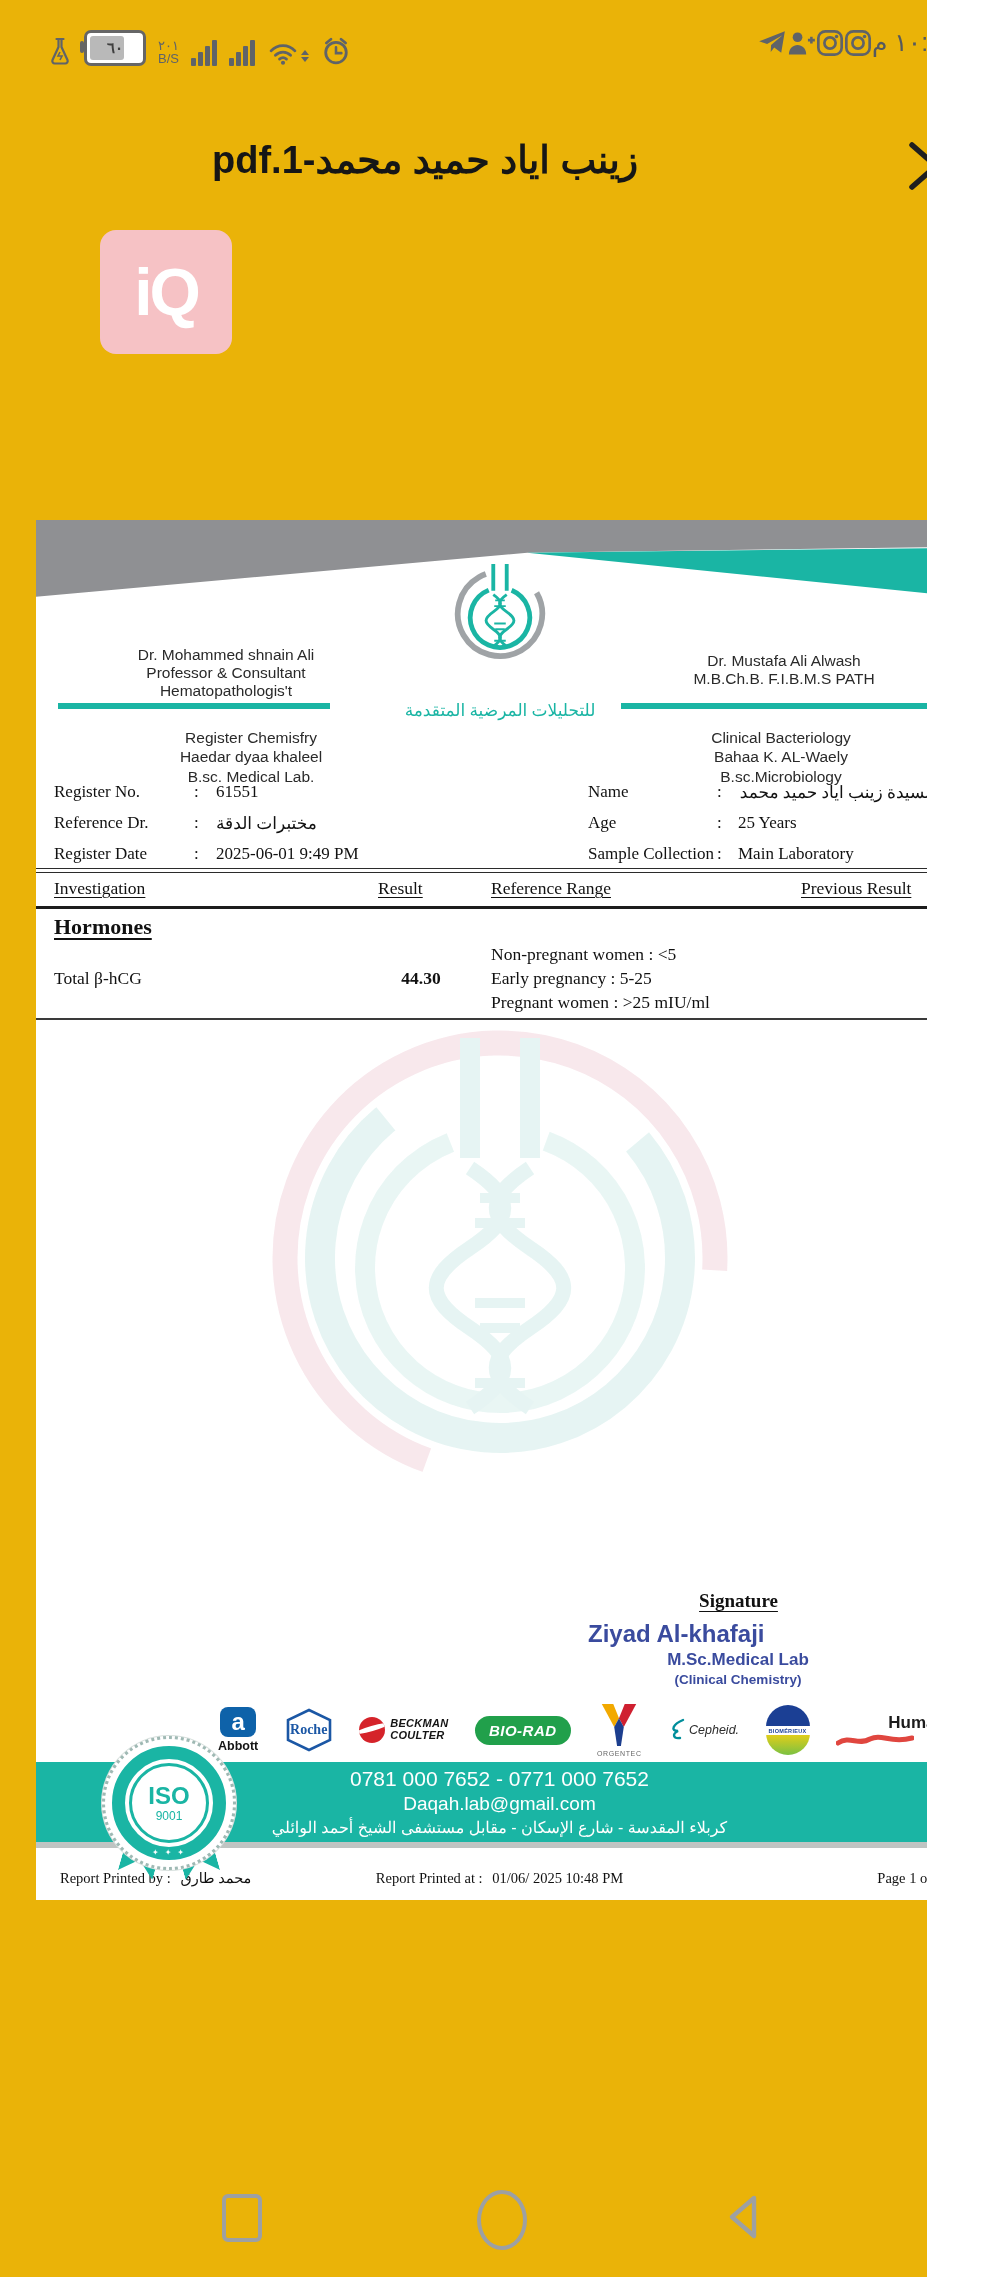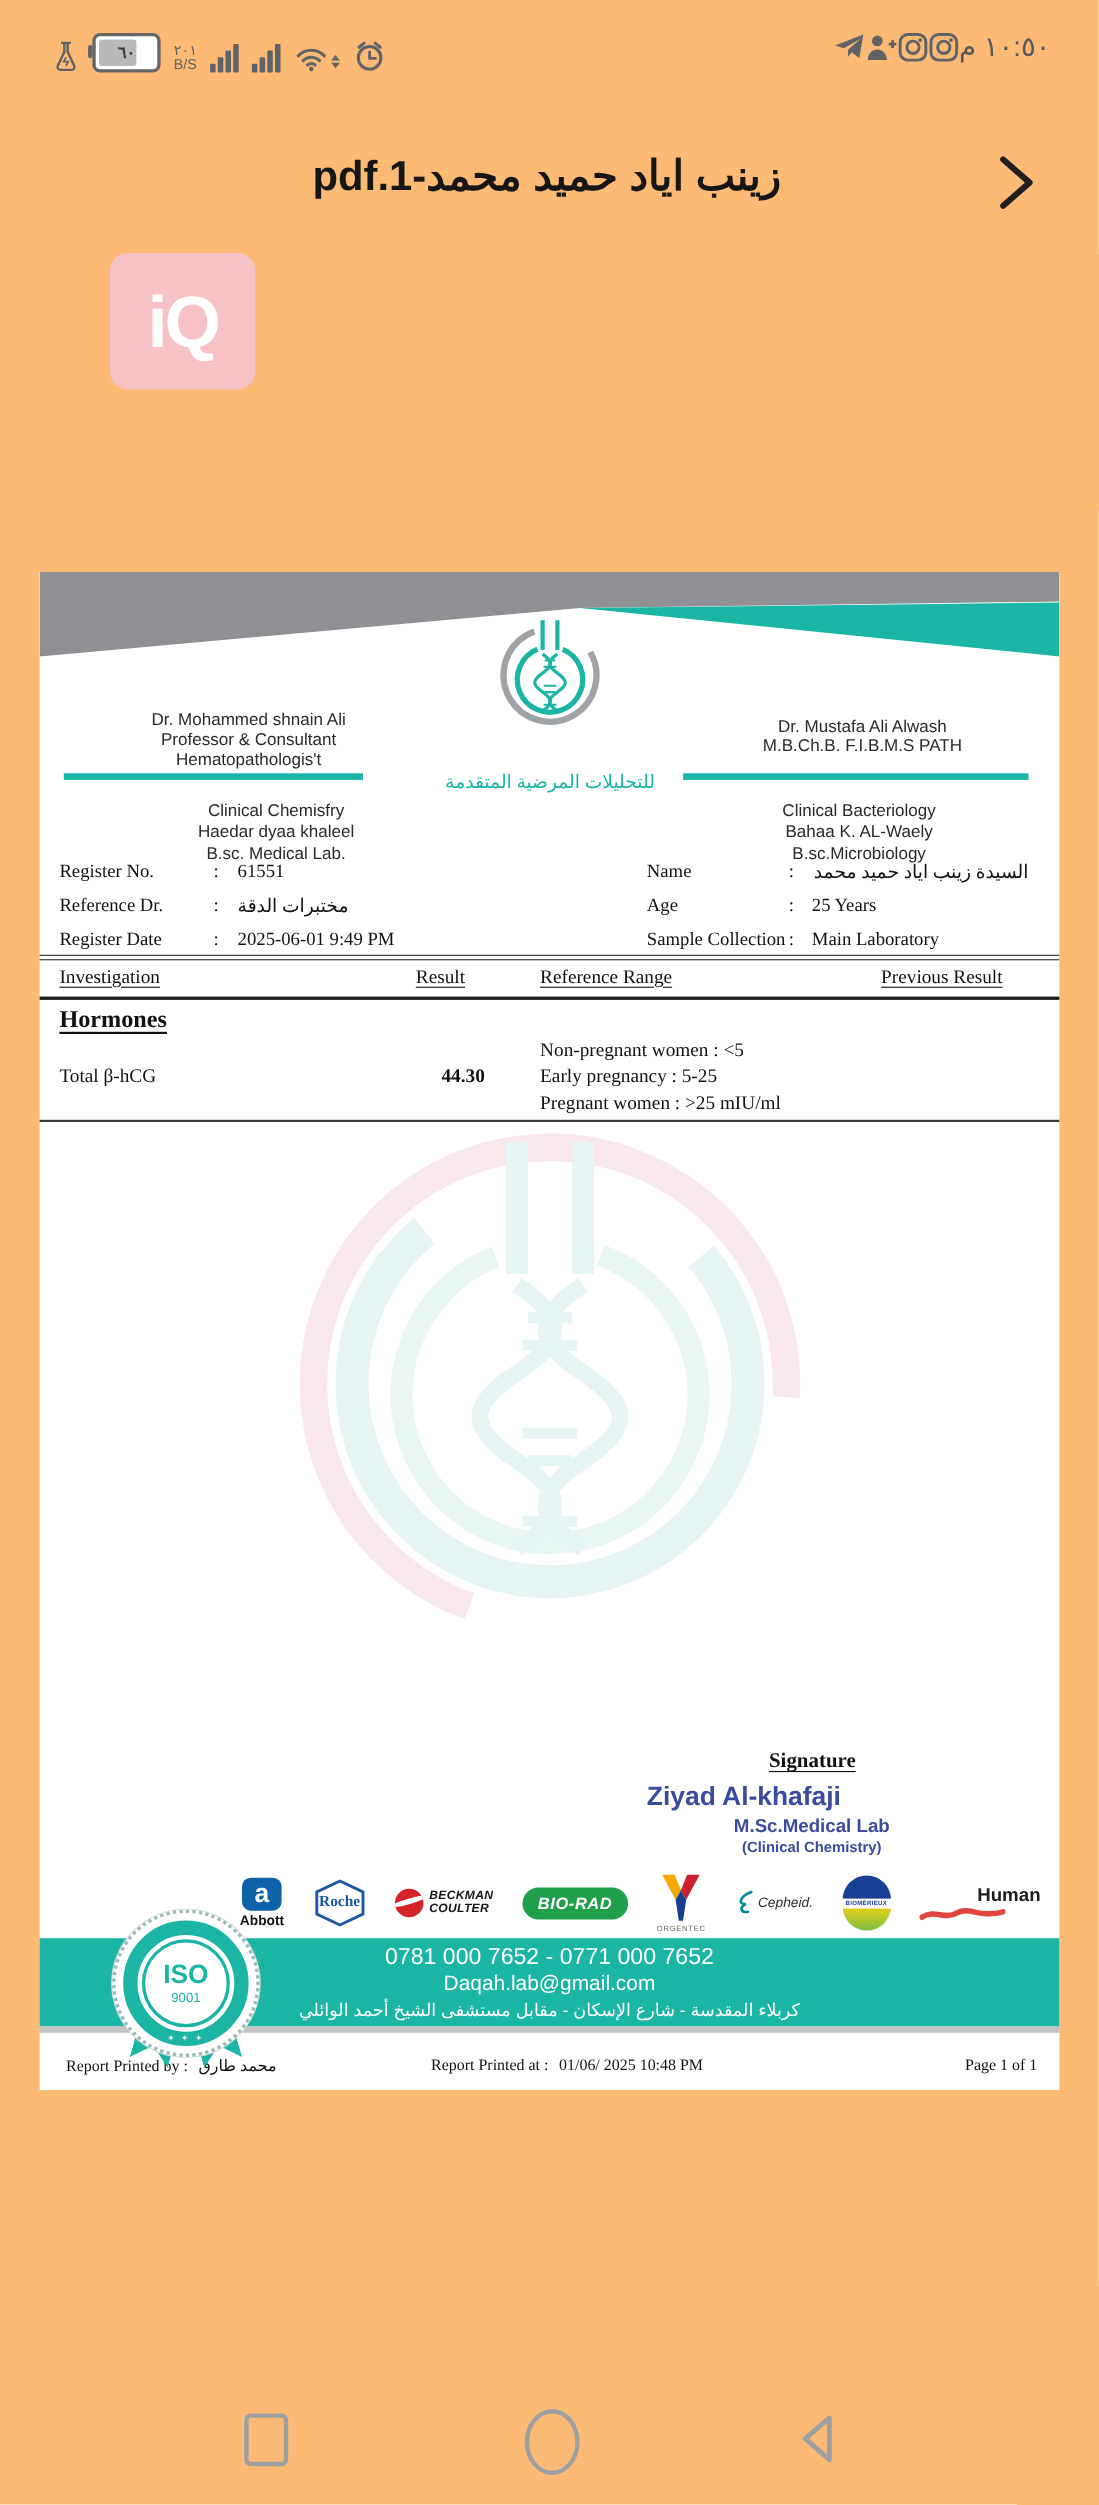--- a/index.html
+++ b/index.html
@@ -1,16 +1,16 @@
 <!DOCTYPE html>
 <html lang="ar" dir="ltr"><head>
 <meta charset="utf-8">
 <style>
   html,body{margin:0;padding:0;background:#fff;}
-  .screen{position:relative;width:999px;height:2277px;background:#fdba74;overflow:hidden;
+  .screen{position:relative;width:927px;height:2277px;background:#eab308;overflow:hidden;
           font-family:"Liberation Sans",sans-serif;color:#222;}
 
   
   .statusbar{position:absolute;left:0;top:0;width:999px;height:64px;}
   .sb-left{position:absolute;left:48px;top:30px;display:flex;align-items:flex-end;gap:12px;color:#5f6368;}
   .sb-right{position:absolute;right:44px;top:28px;display:flex;align-items:center;color:#5f6368;}
   .battery{position:relative;width:56px;height:30px;border:3px solid #666;border-radius:7px;background:#fff;}
   .battery .nub{position:absolute;left:-7px;top:8px;width:4px;height:12px;background:#666;border-radius:2px;}
   .battery .fill{position:absolute;left:3px;top:3px;bottom:3px;width:34px;background:#b9b9b9;border-radius:3px;}
   .battery .lvl{position:absolute;inset:0;display:flex;align-items:center;justify-content:center;
@@ -136,21 +136,21 @@
              box-shadow:0 0 0 1px #d7e0dd;}
   .iso-ring{position:absolute;inset:10px;border-radius:50%;border:13px solid #1ab5a4;background:#fff;}
   .iso-core{position:absolute;inset:27px;border-radius:50%;border:3px solid #1ab5a4;display:flex;
             flex-direction:column;align-items:center;justify-content:center;line-height:1;}
   .iso-word{color:#1ab5a4;font-weight:800;font-size:24px;font-family:"Liberation Sans",sans-serif;}
   .iso-num{color:#1ab5a4;font-size:12px;margin-top:2px;font-family:"Liberation Sans",sans-serif;}
   .iso-stars{position:absolute;left:0;bottom:13px;width:100%;text-align:center;color:#fff;font-size:8px;letter-spacing:2px;}
 
   
   .print-by{position:absolute;left:24px;top:1350px;font-size:14.5px;color:#111;}
-  .print-at{position:absolute;left:16px;top:1350px;width:927px;text-align:center;font-size:14.5px;color:#111;}
+  .print-at{position:absolute;left:0;top:1350px;width:927px;text-align:center;font-size:14.5px;color:#111;}
   .print-page{position:absolute;right:20px;top:1350px;font-size:14.5px;color:#111;}
 
   
   .nav-square{position:absolute;left:222px;top:2194px;width:32px;height:40px;border:4px solid #9da0a3;border-radius:6px;}
   .nav-circle{position:absolute;left:477px;top:2190px;width:42px;height:52px;border:4px solid #9da0a3;border-radius:50%;}
   .nav-back{position:absolute;left:722px;top:2192px;}
 </style>
 </head>
 <body>
 
@@ -258,21 +258,21 @@
     <div class="dr-right">
       <div>Dr. Mustafa Ali Alwash</div>
       <div>M.B.Ch.B.  F.I.B.M.S   PATH</div>
     </div>
     <div class="bar-left"></div>
     <div class="bar-right"></div>
 
     <div class="lab-tag">للتحليلات المرضية المتقدمة</div>
 
     <div class="staff-left">
-      <div>Clinical Chemisfry</div>
+      <div>Register Chemisfry</div>
       <div>Haedar dyaa khaleel</div>
       <div>B.sc. Medical Lab.</div>
     </div>
     <div class="staff-right">
       <div>Clinical Bacteriology</div>
       <div>Bahaa K. AL-Waely</div>
       <div>B.sc.Microbiology</div>
     </div>
 
     <div class="inf">

